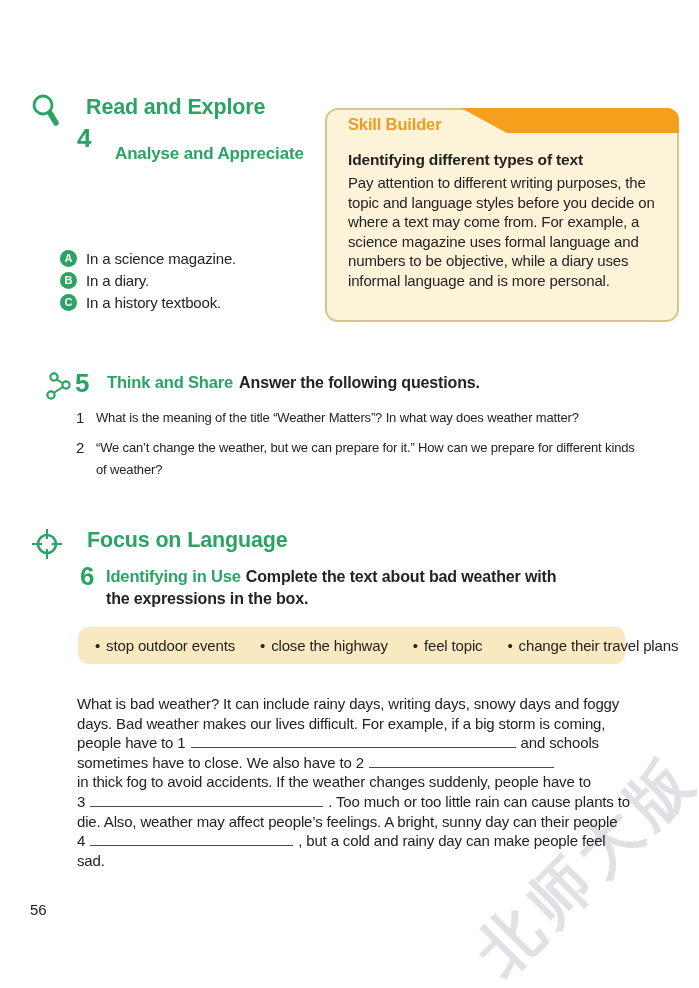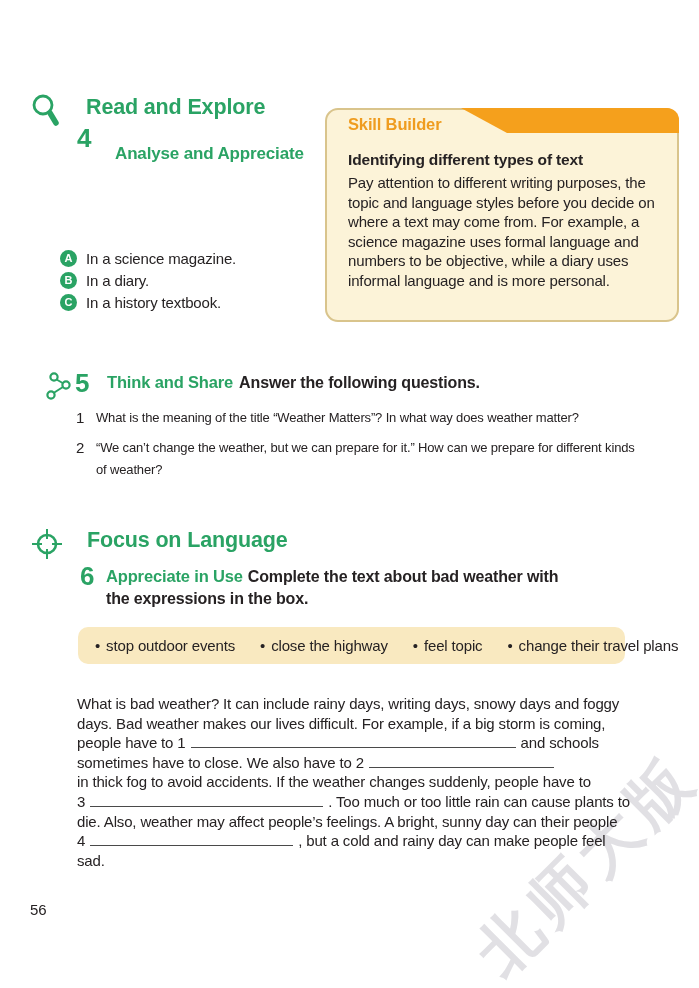--- a/index.html
+++ b/index.html
@@ -158,21 +158,21 @@
         <line x1="18" y1="23" x2="18" y2="33" stroke="#2aa364" stroke-width="2"></line>
         <line x1="3" y1="18" x2="13" y2="18" stroke="#2aa364" stroke-width="2"></line>
         <line x1="23" y1="18" x2="33" y2="18" stroke="#2aa364" stroke-width="2"></line>
       </svg>
     </span>
     <span class="sec-title">Focus on Language</span>
   </div>
 
   <div class="abs num" style="left:80px;top:563px;">6</div>
   <div class="abs act6-block" style="left:106px;top:566px;">
-    <span class="h-green">Appreciate in Use</span><span class="h-black">Complete the text about bad weather with the expressions in the box.</span>
+    <span class="h-green">Identifying in Use</span><span class="h-black">Complete the text about bad weather with the expressions in the box.</span>
   </div>
 
   <div class="abs word-box" id="word-box">
       <span class="word-item"><span class="word-bullet">•</span><span>stop outdoor events</span></span>
       <span class="word-item"><span class="word-bullet">•</span><span>close the highway</span></span>
       <span class="word-item"><span class="word-bullet">•</span><span>feel topic</span></span>
       <span class="word-item"><span class="word-bullet">•</span><span>change their travel plans</span></span>
     </div>
 
   <div class="abs para" id="fill-para">

